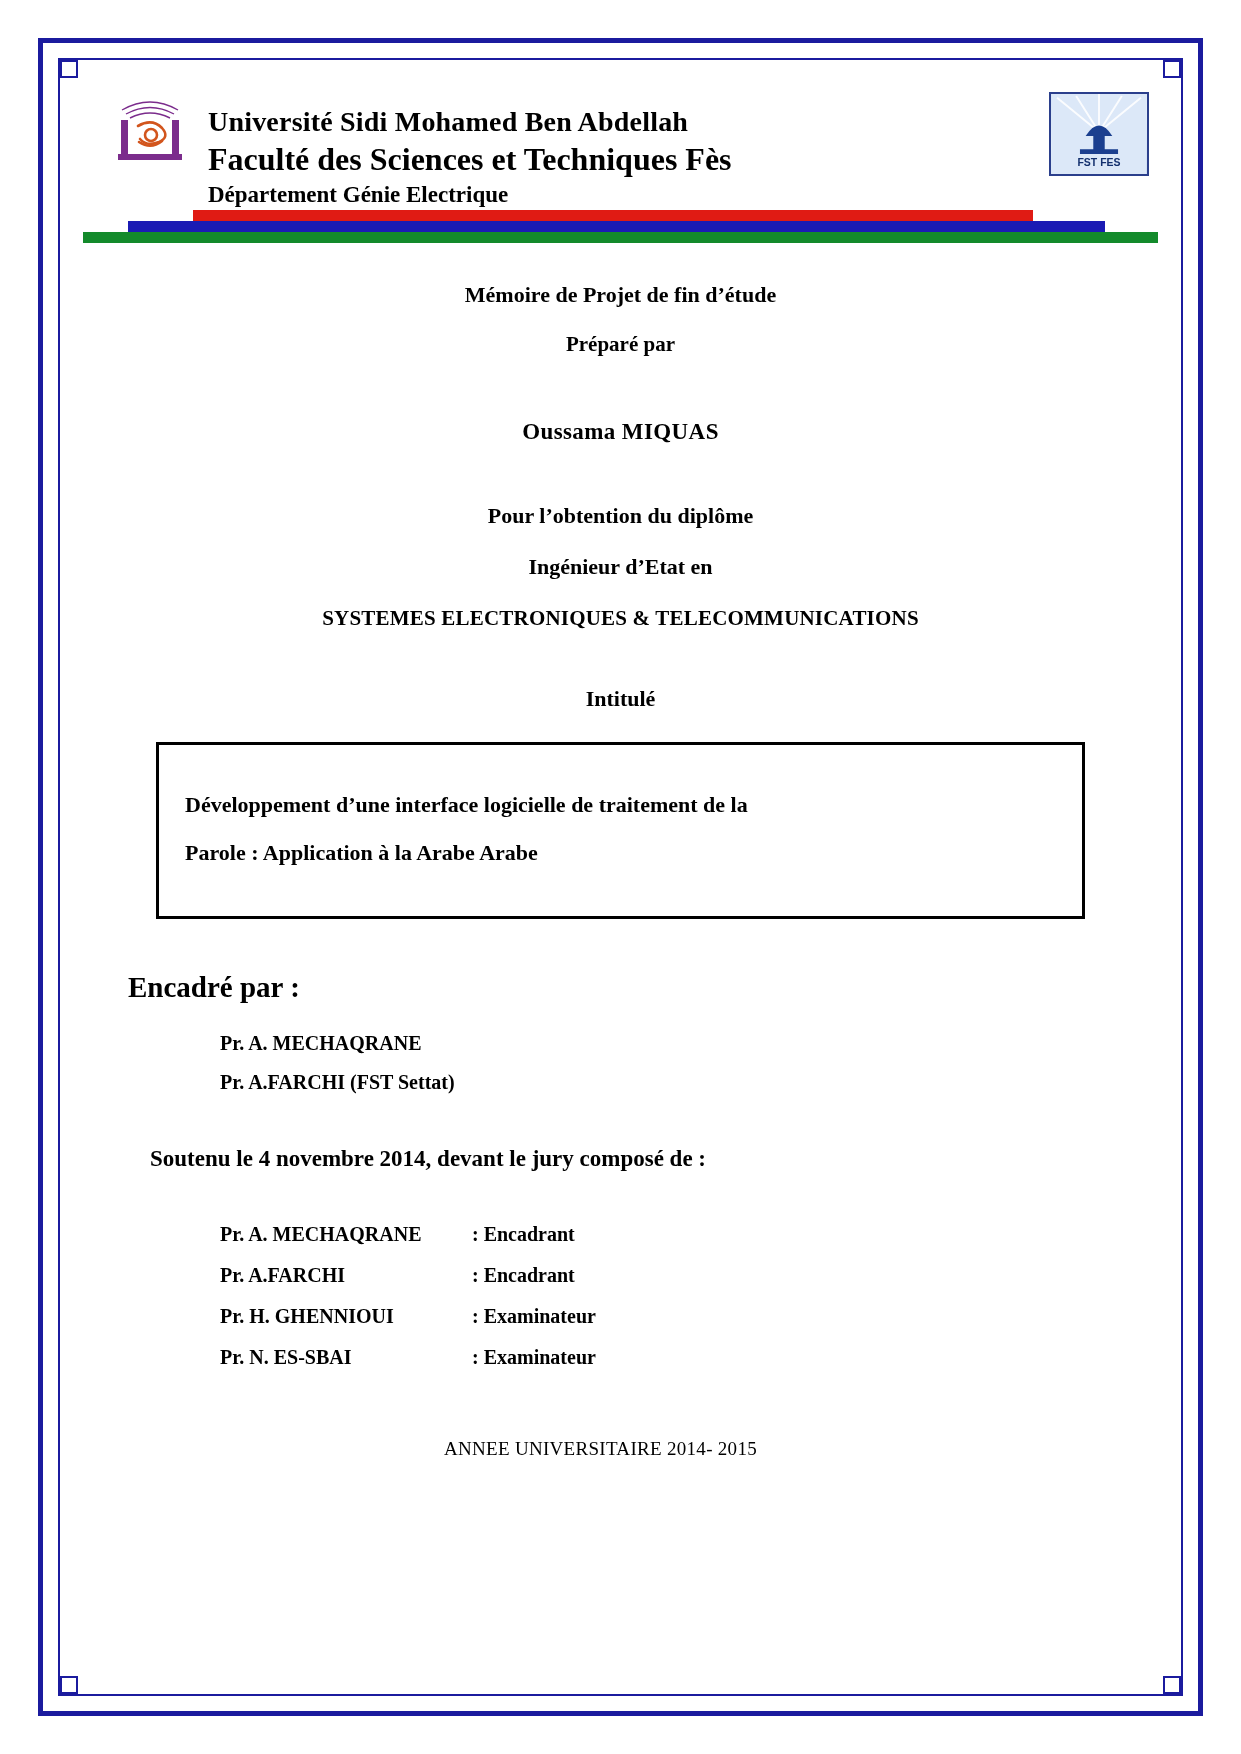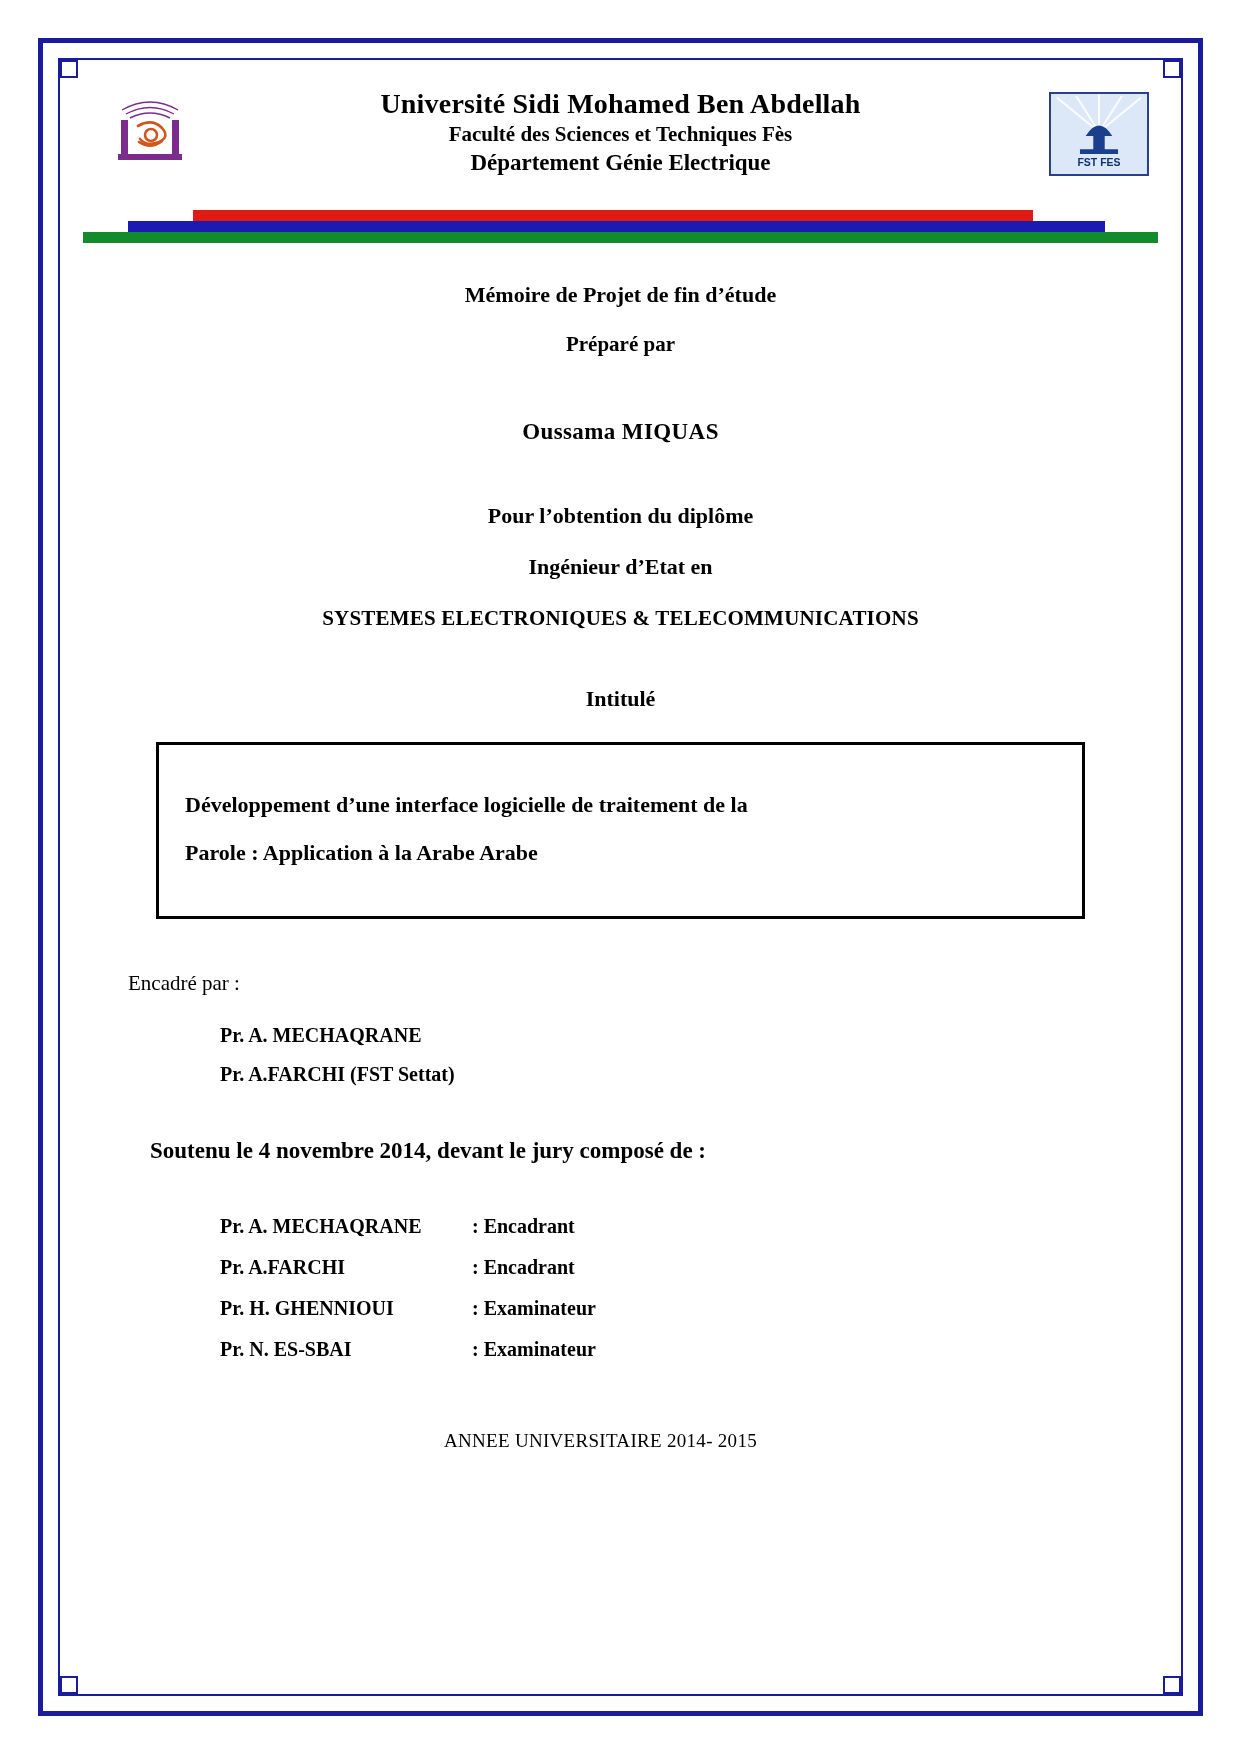--- a/index.html
+++ b/index.html
@@ -77,31 +77,31 @@
     height: 84px;
     border: 2px solid #2b3f8c;
     background: linear-gradient(160deg,#cddcf2 0%, #eef4fc 45%, #b9cdea 100%);
     box-sizing: border-box;
     overflow: hidden;
   }
   .header-titles {
     position: absolute;
     left: 130px;
     right: 130px;
-    top: 14px;
-    text-align: center;
+    top: 32px;
+    text-align: left;
   }
   .univ-line1 {
     font-size: 28px;
     font-weight: bold;
     line-height: 1.25;
     letter-spacing: .2px;
   }
   .univ-line2 {
-    font-size: 21px;
+    font-size: 32px;
     font-weight: bold;
     line-height: 1.25;
   }
   .univ-line3 {
     font-size: 23px;
     font-weight: bold;
     line-height: 1.35;
   }
 
   
@@ -169,22 +169,22 @@
   .title-line {
     font-size: 22px;
     font-weight: bold;
     line-height: 2.2;
   }
 
   
   .t-encadre {
     margin-top: 52px;
     margin-left: 50px;
-    font-size: 21px;
-    font-weight: normal;
+    font-size: 29px;
+    font-weight: bold;
   }
   .sup-list {
     margin-top: 20px;
     margin-left: 142px;
     font-size: 20px;
     font-weight: bold;
     line-height: 1.95;
   }
   .t-soutenu {
     margin-top: 44px;

